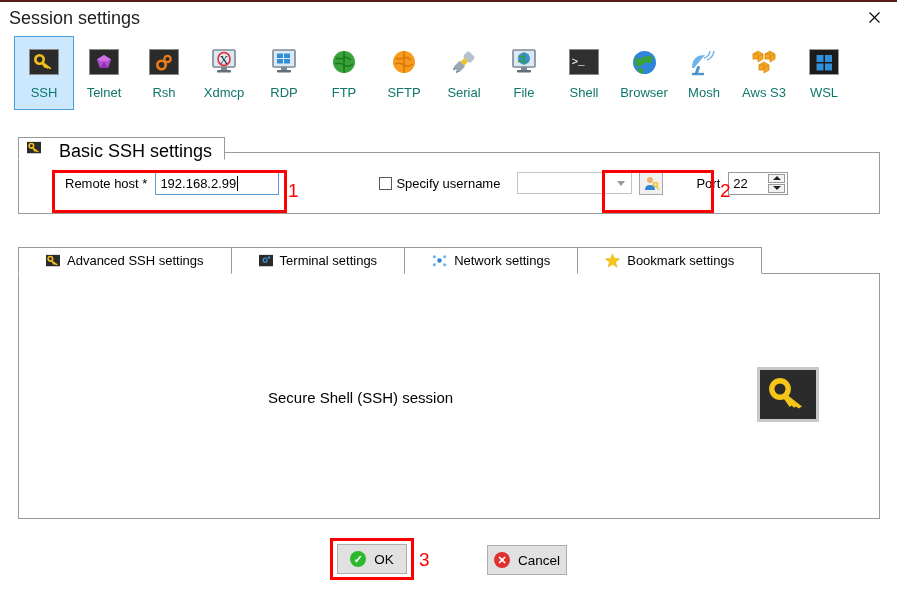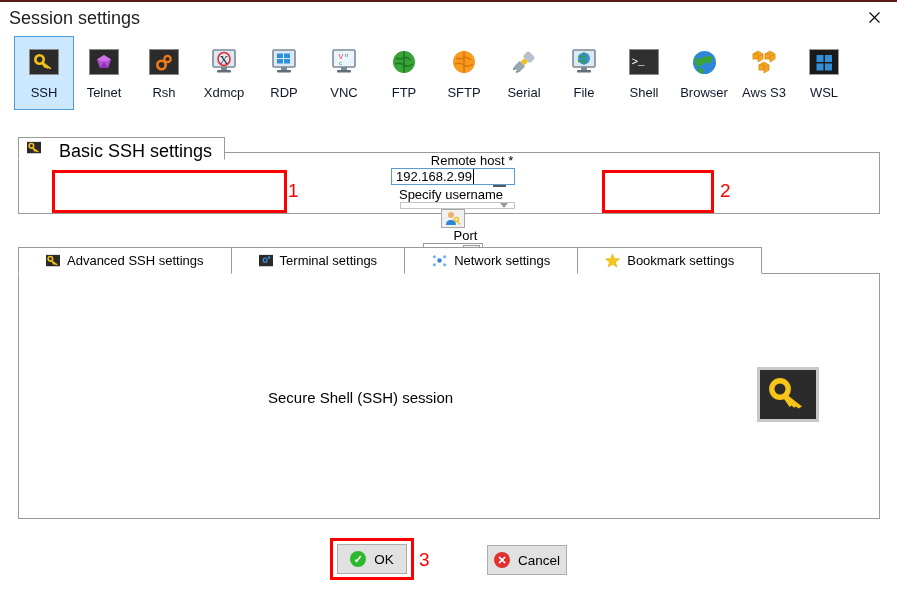--- a/index.html
+++ b/index.html
@@ -47,21 +47,21 @@
   .proto.selected {
     background: #cce8ff;
     border: 1px solid #4c9ed9;
   }
   .proto .glyph {
     width: 32px; height: 32px;
     display:flex; align-items:center; justify-content:center;
     position: relative;
   }
   .proto .plabel {
-    margin-top: 7px; font-size: 13px; color:#0f172a; white-space: nowrap;
+    margin-top: 7px; font-size: 13px; color:#0f766e; white-space: nowrap;
   }
   
   .tile {
     width: 30px; height: 26px; background:#2b2b2b;
     border:1px solid #8a8a8a;
     display:flex; align-items:center; justify-content:center;
     font-size: 15px;
   }
 
   
@@ -73,21 +73,21 @@
     position:absolute; left:18px; top:137px; height:23px;
     padding: 3px 12px 0 8px;
     border:1px solid #9a9a9a; border-bottom:1px solid #fff;
     background:#fff;
     display:flex; align-items:flex-start; gap:18px;
     font-size: 18px;
     z-index: 3;
   }
   #panel-basic-inner {
     position:absolute; left:0; top:0; right:0; bottom:0;
-    display:flex; align-items:center;flex-direction:column;
+    display:flex; align-items:center;
   }
   .field-label { font-size: 13px; color:#000; white-space: nowrap; }
   .txtbox {
     height: 24px; border:1px solid #5b9bd5; background:#fff;
     font-family:"Liberation Sans", sans-serif; font-size:13px;
     padding: 0 4px; display:flex; align-items:center;
     color:#000;
   }
   .caret {
     display:inline-block; width:1px; height:15px; background:#000;
@@ -262,33 +262,20 @@
         <rect x="15" y="5.5" width="6" height="4.5" fill="#2f8fd8"></rect>
         <rect x="8" y="11" width="6" height="4.5" fill="#2f8fd8"></rect>
         <rect x="15" y="11" width="6" height="4.5" fill="#2f8fd8"></rect>
         <rect x="12" y="19" width="6" height="3" fill="#7d8a96"></rect>
         <rect x="8" y="22" width="14" height="2.4" rx="1" fill="#5f6e7a"></rect>
       </svg>
     </span>
     <span class="plabel">RDP</span>
   </div>
 
-  <div class="proto">
-    <span class="glyph">
-      <svg width="30" height="28" viewBox="0 0 30 28">
-        <rect x="4" y="2" width="22" height="17" rx="1" fill="#ecf4fb" stroke="#7d8a96" stroke-width="1.6"></rect>
-        <text x="9.5" y="11" font-size="7" font-family="Liberation Sans, sans-serif" fill="#e03131">V</text>
-        <text x="16" y="9" font-size="6" font-family="Liberation Sans, sans-serif" fill="#2f6fd8">n</text>
-        <text x="10" y="17" font-size="6" font-family="Liberation Sans, sans-serif" fill="#2e9e4b">c</text>
-        <rect x="12" y="19" width="6" height="3" fill="#7d8a96"></rect>
-        <rect x="8" y="22" width="14" height="2.4" rx="1" fill="#5f6e7a"></rect>
-      </svg>
-    </span>
-    <span class="plabel">VNC</span>
-  </div>
 
   <div class="proto">
     <span class="glyph">
       <svg width="26" height="26" viewBox="0 0 26 26">
         <circle cx="13" cy="13" r="11" fill="#3aa23a"></circle>
         <path d="M5 9 q4 2 7 0 t8 2 M4 15 q5 -2 9 1 t9 -1 M13 2 v22" stroke="#1d7a1d" stroke-width="1.6" fill="none"></path>
       </svg>
     </span>
     <span class="plabel">FTP</span>
   </div>
@@ -344,20 +331,31 @@
     <span class="glyph">
       <svg width="27" height="27" viewBox="0 0 27 27">
         <circle cx="13.5" cy="13.5" r="11.5" fill="#2f86d8"></circle>
         <path d="M4 8 q5 3 9 0 q4 -3 9 1 l-2 5 q-6 -1 -9 2 q-3 3 -7 0 Z" fill="#3aa23a"></path>
         <path d="M6 20 q4 -2 7 1 l-1 4 q-4 -1 -6 -5Z" fill="#3aa23a"></path>
       </svg>
     </span>
     <span class="plabel">Browser</span>
   </div>
 
+  <div class="proto">
+    <span class="glyph">
+      <svg width="30" height="28" viewBox="0 0 30 28">
+        <path d="M3 20 q0 -13 13 -13 l-11 13 Z" fill="#6fb3e8"></path>
+        <rect x="7" y="18" width="3" height="8" transform="rotate(20 8.5 22)" fill="#4a93cc"></rect>
+        <path d="M3 26 h12" stroke="#4a93cc" stroke-width="2.4"></path>
+        <path d="M15 10 q5 -1 6 -7 M18 12 q6 -2 7 -9" stroke="#6fb3e8" stroke-width="1.5" fill="none"></path>
+      </svg>
+    </span>
+    <span class="plabel">Mosh</span>
+  </div>
 
   <div class="proto">
     <span class="glyph">
       <svg width="28" height="26" viewBox="0 0 28 26">
         <g fill="#f5a623" stroke="#d88b0c" stroke-width="0.8">
           <polygon points="8,2 13,5 8,8 3,5"></polygon>
             <rect x="3" y="5" width="5" height="5"></rect>
             <polygon points="8,8 13,5 13,10 8,13"></polygon>
           <polygon points="20,2 25,5 20,8 15,5"></polygon>
             <rect x="15" y="5" width="5" height="5"></rect>

